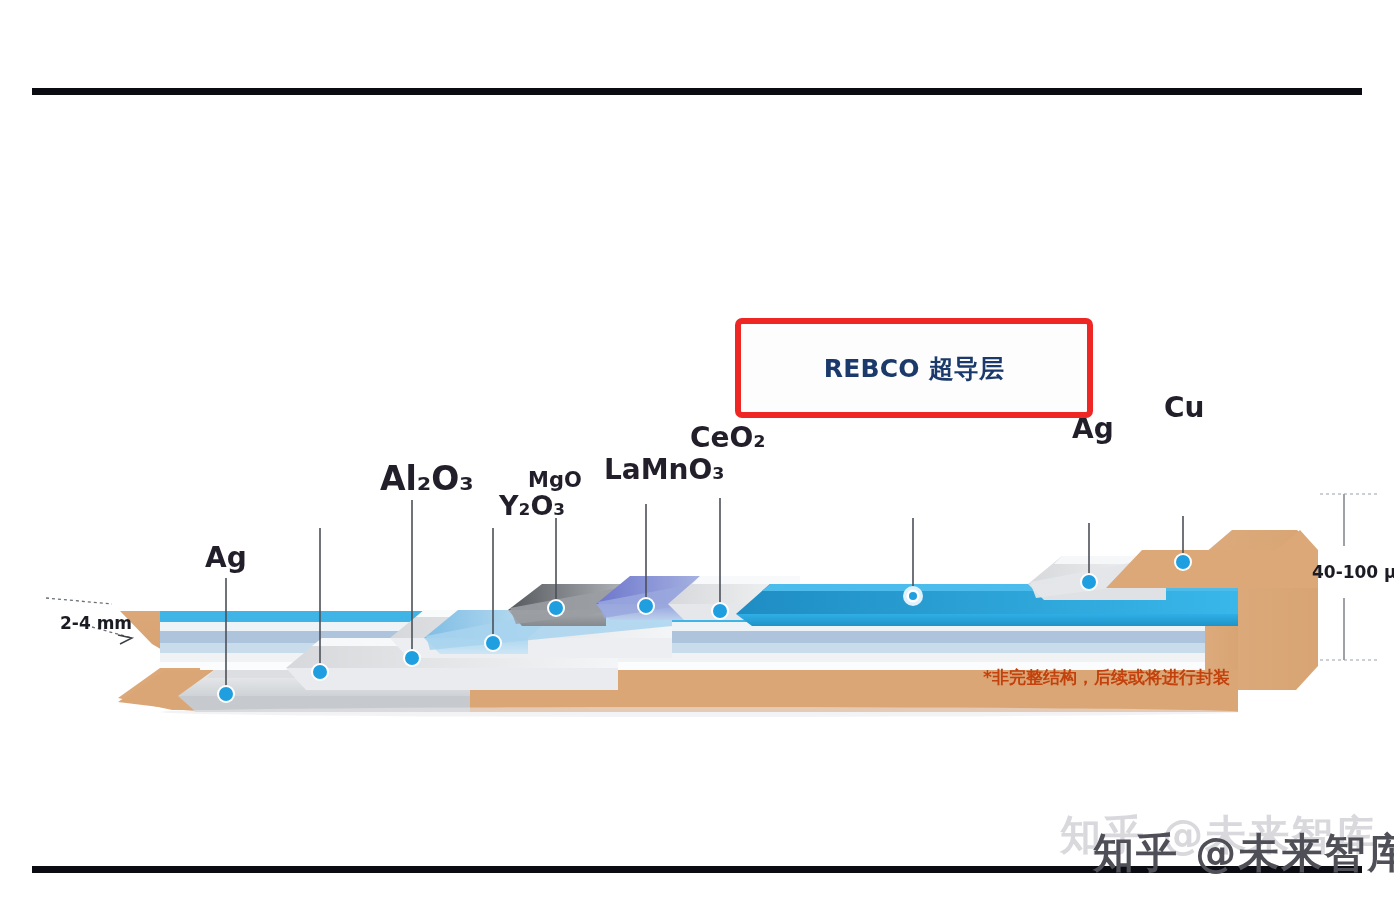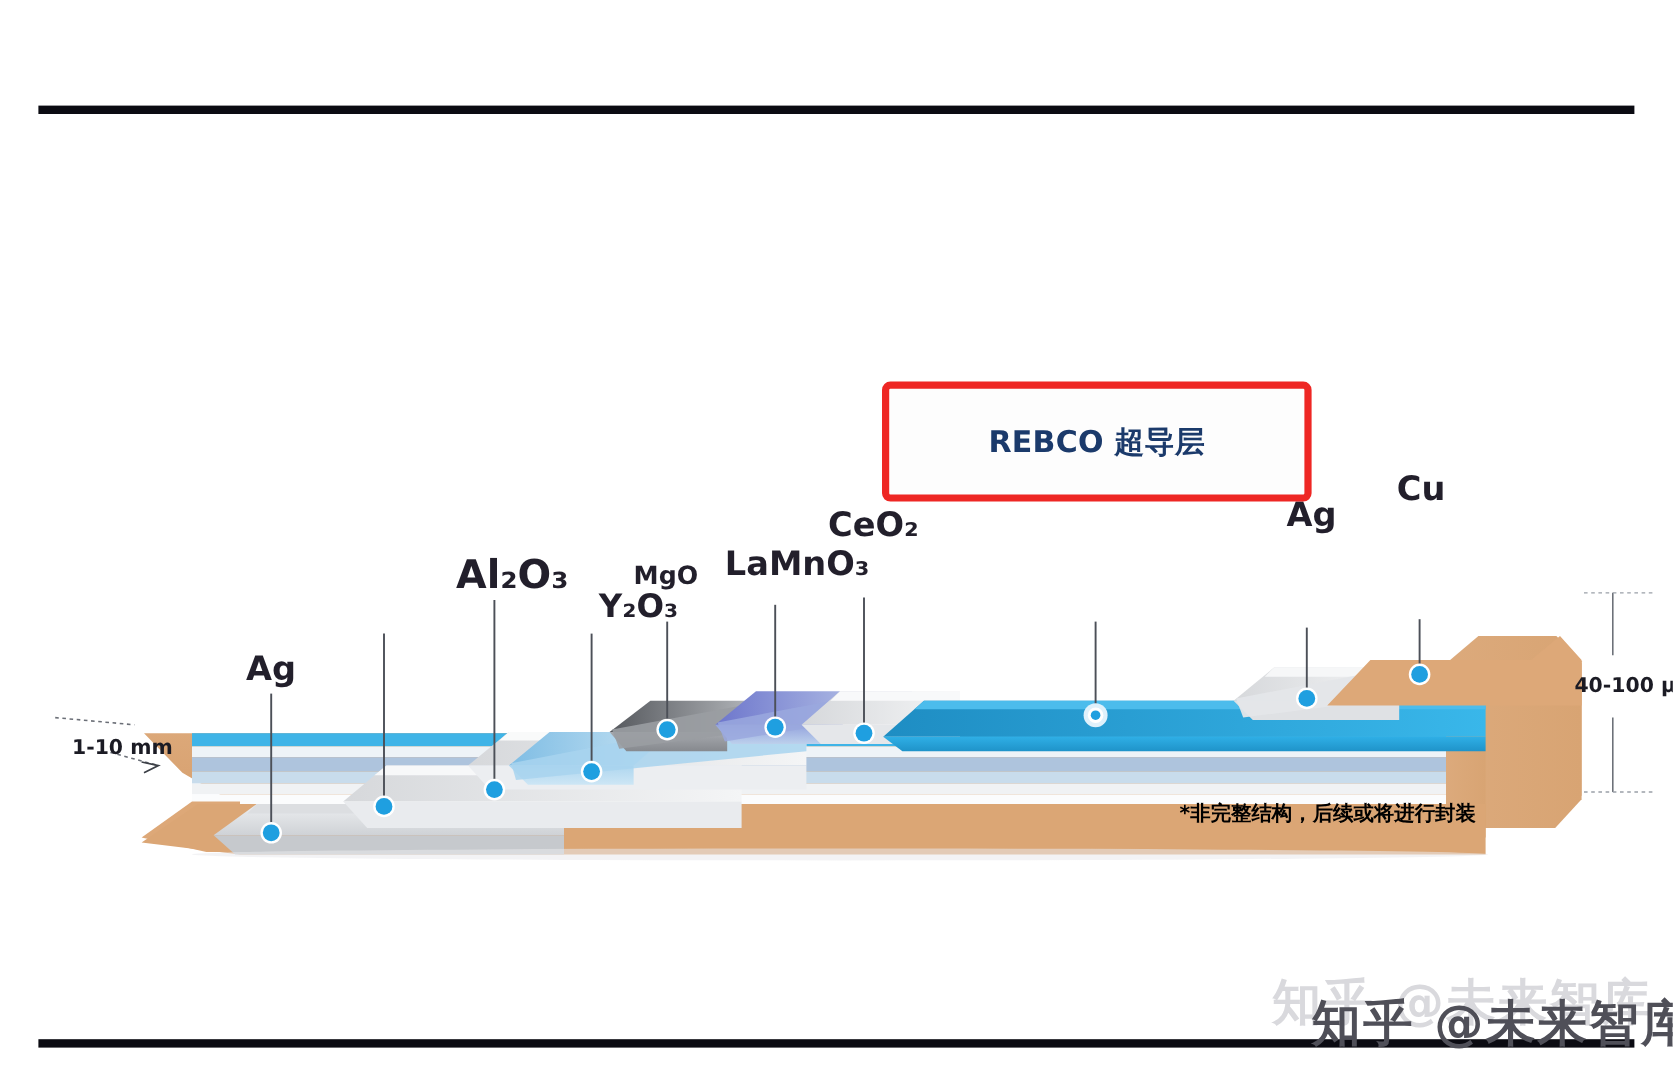--- a/index.html
+++ b/index.html
@@ -70,21 +70,21 @@
     font-family:"DejaVu Sans","Liberation Sans",sans-serif;
     font-weight:700; color:#1b1b24;
     white-space:nowrap;
   }
   .footnote{
     position:absolute;
     left:983px; top:666px;
     font-family:"DejaVu Sans","Liberation Sans",sans-serif;
     font-weight:700;
     font-size:17px;
-    color:#000000;
+    color:#c2410c;
     white-space:nowrap;
   }
 
   
   .wm{
     position:absolute;
     font-family:"DejaVu Sans","Liberation Sans",sans-serif;
     font-weight:700;
     white-space:nowrap;
     pointer-events:none;
@@ -353,21 +353,21 @@
   <div class="lbl" style="left:690px; top:424px; font-size:28px;text-align:right;">CeO₂</div>
 
   <div class="lbl" style="left:1072px; top:415px; font-size:28px;">Ag</div>
 
   <div class="lbl" style="left:1164px; top:394px; font-size:28px;">Cu</div>
 
   <div class="callout">
     <span class="c1">REBCO 超导层</span>
   </div>
 
-  <div class="dim" style="left:60px; top:613px; font-size:17px;">1-10 mm</div>
+  <div class="dim" style="left:60px; top:613px; font-size:17px;">2-4 mm</div>
 
   <div class="dim" style="left:1312px; top:562px; font-size:17px;">40-100 μm</div>
 
   <div class="footnote">*非完整结构，后续或将进行封装</div>
 
   <div class="wm wm-a">知乎 @未来智库</div>
   <div class="wm wm-b">知乎 @未来智库</div>
 
 </div>
 

